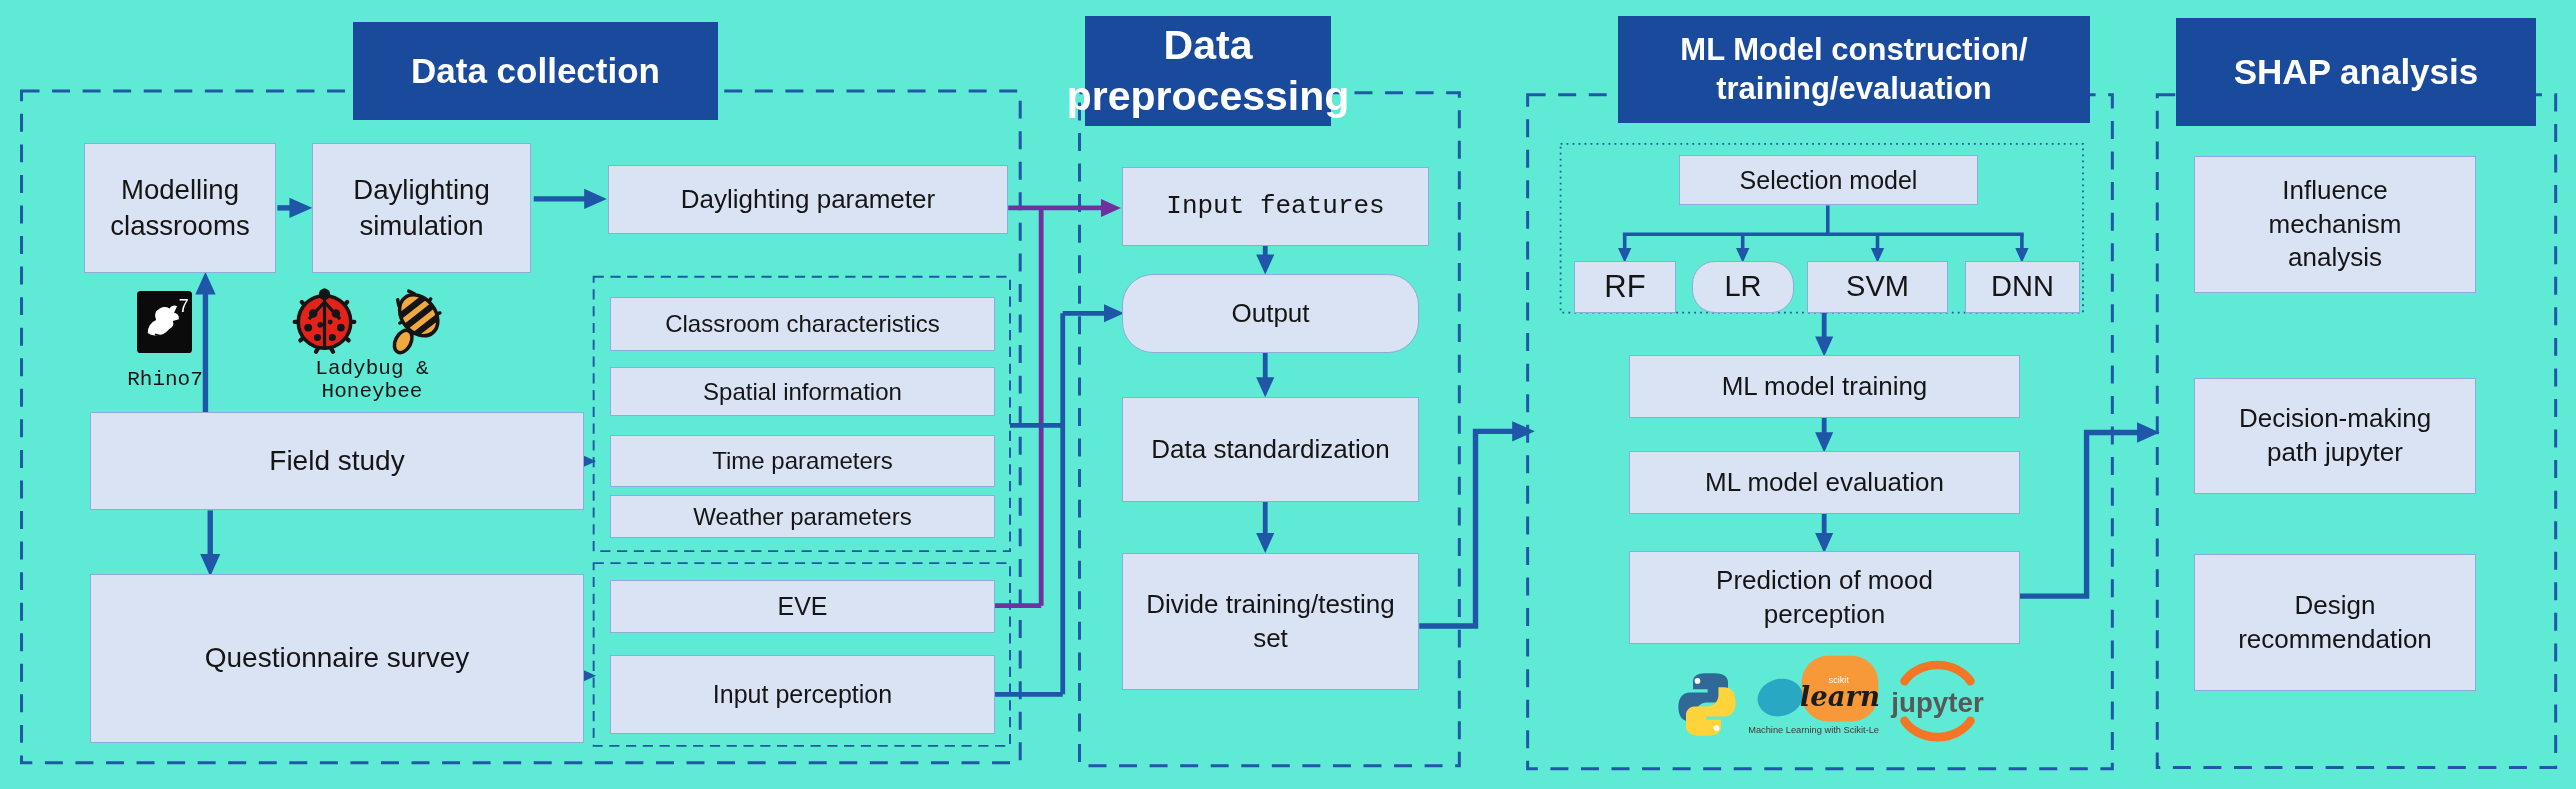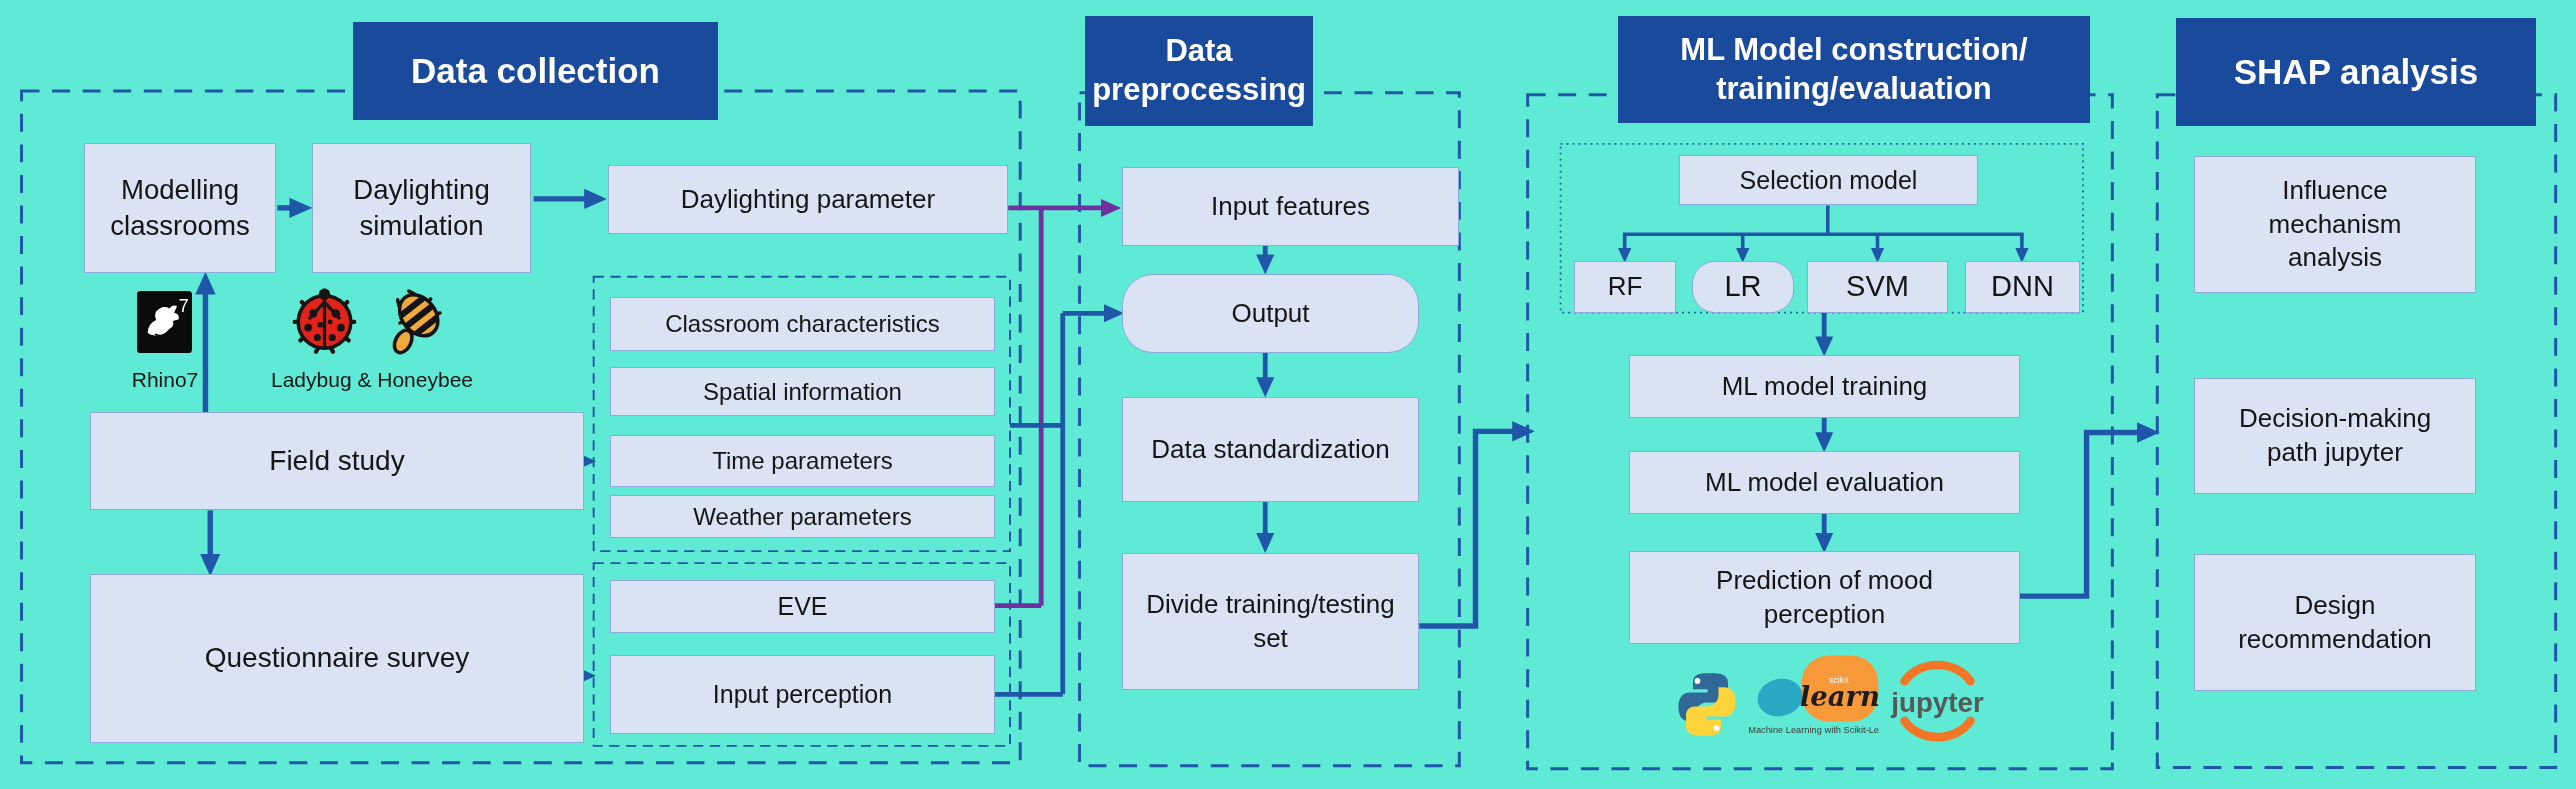--- a/index.html
+++ b/index.html
@@ -4,21 +4,21 @@
 <style>
   html,body{margin:0;padding:0;background:#fff;}
   .canvas{position:relative;width:2576px;height:789px;background:#5eead4;overflow:hidden;
           font-family:"Liberation Sans", sans-serif;color:#151515;}
   svg.layer{position:absolute;left:0;top:0;z-index:1;}
   .abs{position:absolute;box-sizing:border-box;}
   .hdr{z-index:3;background:#1a4a9c;color:#fff;font-weight:700;display:flex;
        align-items:center;justify-content:center;text-align:center;line-height:1.25;}
   .box{z-index:2;background:#dae3f3;border:1.8px solid #8faadc;display:flex;align-items:center;
        justify-content:center;text-align:center;line-height:1.3;}
-  .lbl{z-index:2;display:flex;align-items:center;justify-content:center;text-align:center;}
+  .lbl{z-index:2;display:flex;align-items:center;justify-content:center;text-align:center;font-family:Liberation Mono, monospace;}
   .icon{z-index:2;}
 </style>
 </head>
 <body>
 
 <div class="canvas">
 
   <svg class="layer" width="2576" height="789" viewBox="0 0 4298 1317">
     <defs>
       <marker id="ab" viewBox="0 0 10 9" refX="1" refY="4.5" markerWidth="4.2" markerHeight="4.2" orient="auto" markerUnits="strokeWidth">
@@ -161,35 +161,35 @@
   <div class="abs box" style="left:90px;top:574px;width:494px;height:169px;font-size:28px;">Questionnaire survey</div>
 
   <div class="abs box" style="left:610px;top:297px;width:385px;height:54px;font-size:24px;">Classroom characteristics</div>
   <div class="abs box" style="left:610px;top:367px;width:385px;height:49px;font-size:24px;">Spatial information</div>
   <div class="abs box" style="left:610px;top:435px;width:385px;height:52px;font-size:24px;">Time parameters</div>
   <div class="abs box" style="left:610px;top:495px;width:385px;height:43px;font-size:24px;">Weather parameters</div>
 
   <div class="abs box" style="left:610px;top:580px;width:385px;height:53px;font-size:25px;">EVE</div>
   <div class="abs box" style="left:610px;top:655px;width:385px;height:79px;font-size:25px;">Input perception</div>
 
-  <div class="abs hdr" style="left:1085px;top:16px;width:228px;height:110px;font-size:31px;padding:0 8px;">Data preprocessing</div>
-
-  <div class="abs box" style="left:1122px;top:167px;width:337px;height:79px;font-size:26px;">Input features</div>
+  <div class="abs hdr" style="left:1085px;top:16px;width:246px;height:110px;font-size:41px;padding:0 8px;">Data preprocessing</div>
+
+  <div class="abs box" style="left:1122px;top:167px;width:307px;height:79px;font-size:26px;font-family:Liberation Mono, monospace;">Input features</div>
   <div class="abs box" style="left:1122px;top:274px;width:297px;height:79px;font-size:26px;border-radius:31px;">Output</div>
   <div class="abs box" style="left:1122px;top:397px;width:297px;height:105px;font-size:26px;padding:0 28px;">Data standardization</div>
   <div class="abs box" style="left:1122px;top:553px;width:297px;height:137px;font-size:26px;padding:0 13px;">Divide training/testing set</div>
 
   <div class="abs hdr" style="left:1618px;top:16px;width:472px;height:107px;font-size:31px;flex-direction:column;">
     <div>ML Model construction/</div>
     <div>training/evaluation</div>
   </div>
 
   <div class="abs box" style="left:1679px;top:155px;width:299px;height:50px;font-size:25px;">Selection model</div>
 
-  <div class="abs box" style="left:1574px;top:261px;width:102px;height:52px;font-size:26px;">RF</div>
+  <div class="abs box" style="left:1574px;top:261px;width:102px;height:52px;font-size:31px;">RF</div>
   <div class="abs box" style="left:1692px;top:261px;width:102px;height:52px;font-size:29px;border-radius:23px;">LR</div>
   <div class="abs box" style="left:1807px;top:261px;width:141px;height:52px;font-size:29px;">SVM</div>
   <div class="abs box" style="left:1965px;top:261px;width:115px;height:52px;font-size:29px;">DNN</div>
 
   <div class="abs box" style="left:1629px;top:355px;width:391px;height:63px;font-size:26px;">ML model training</div>
   <div class="abs box" style="left:1629px;top:451px;width:391px;height:63px;font-size:26px;">ML model evaluation</div>
   <div class="abs box" style="left:1629px;top:551px;width:391px;height:93px;font-size:26px;padding:0 72px;">Prediction of mood perception</div>
 
   <div class="abs icon" style="left:1672px;top:663px;width:70px;height:83px;">
     <svg width="70" height="83" viewBox="0 0 110 110">

